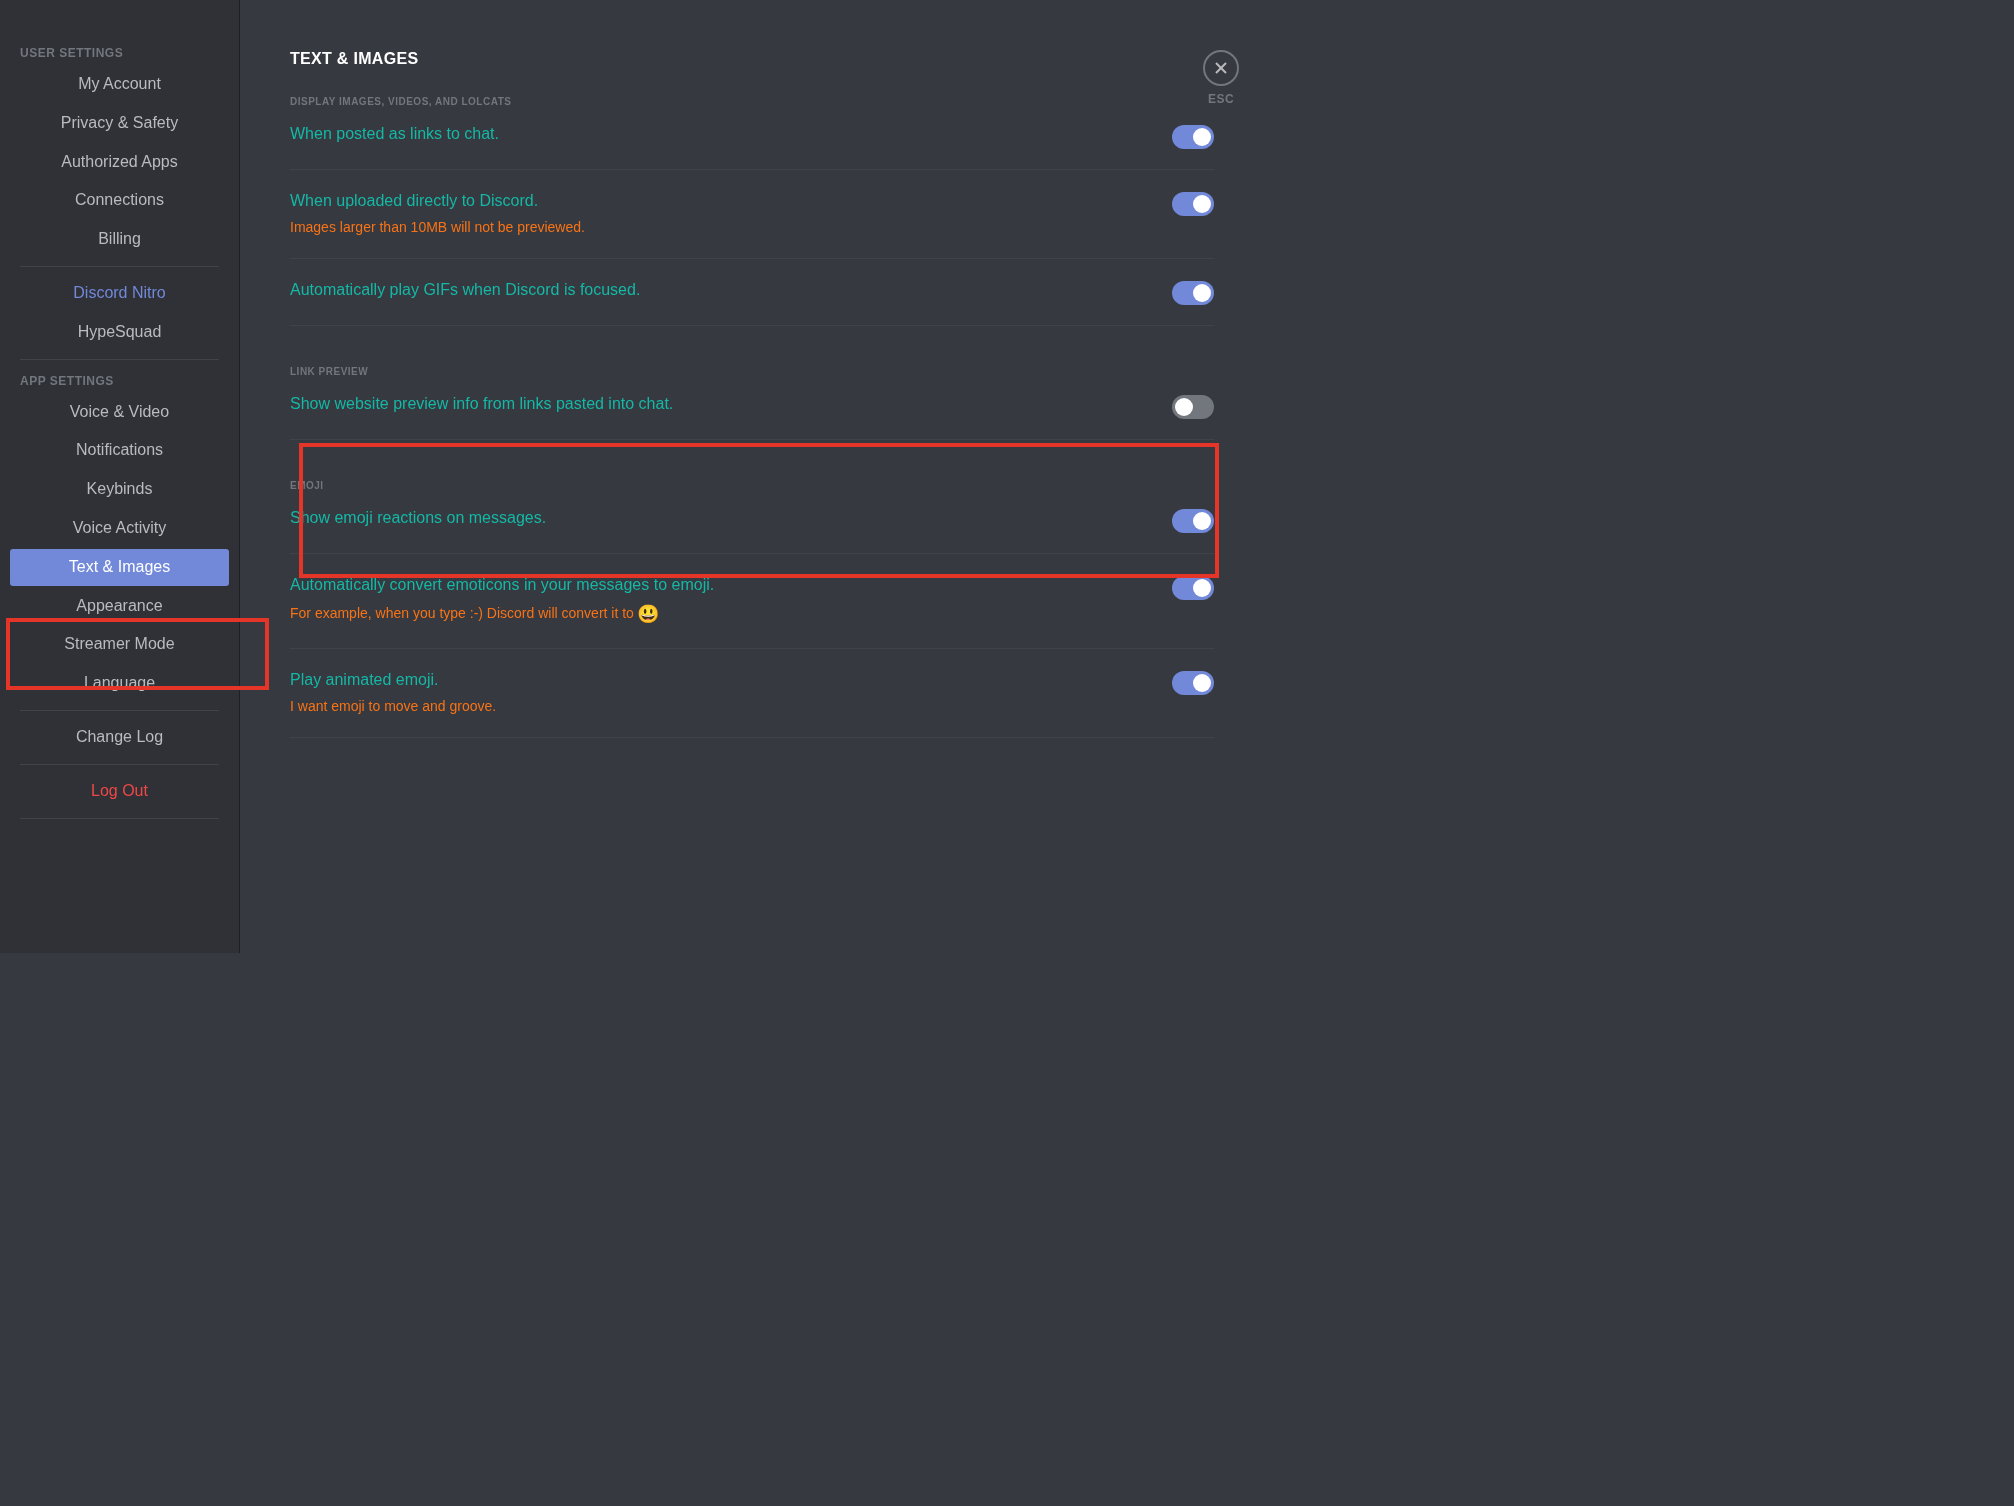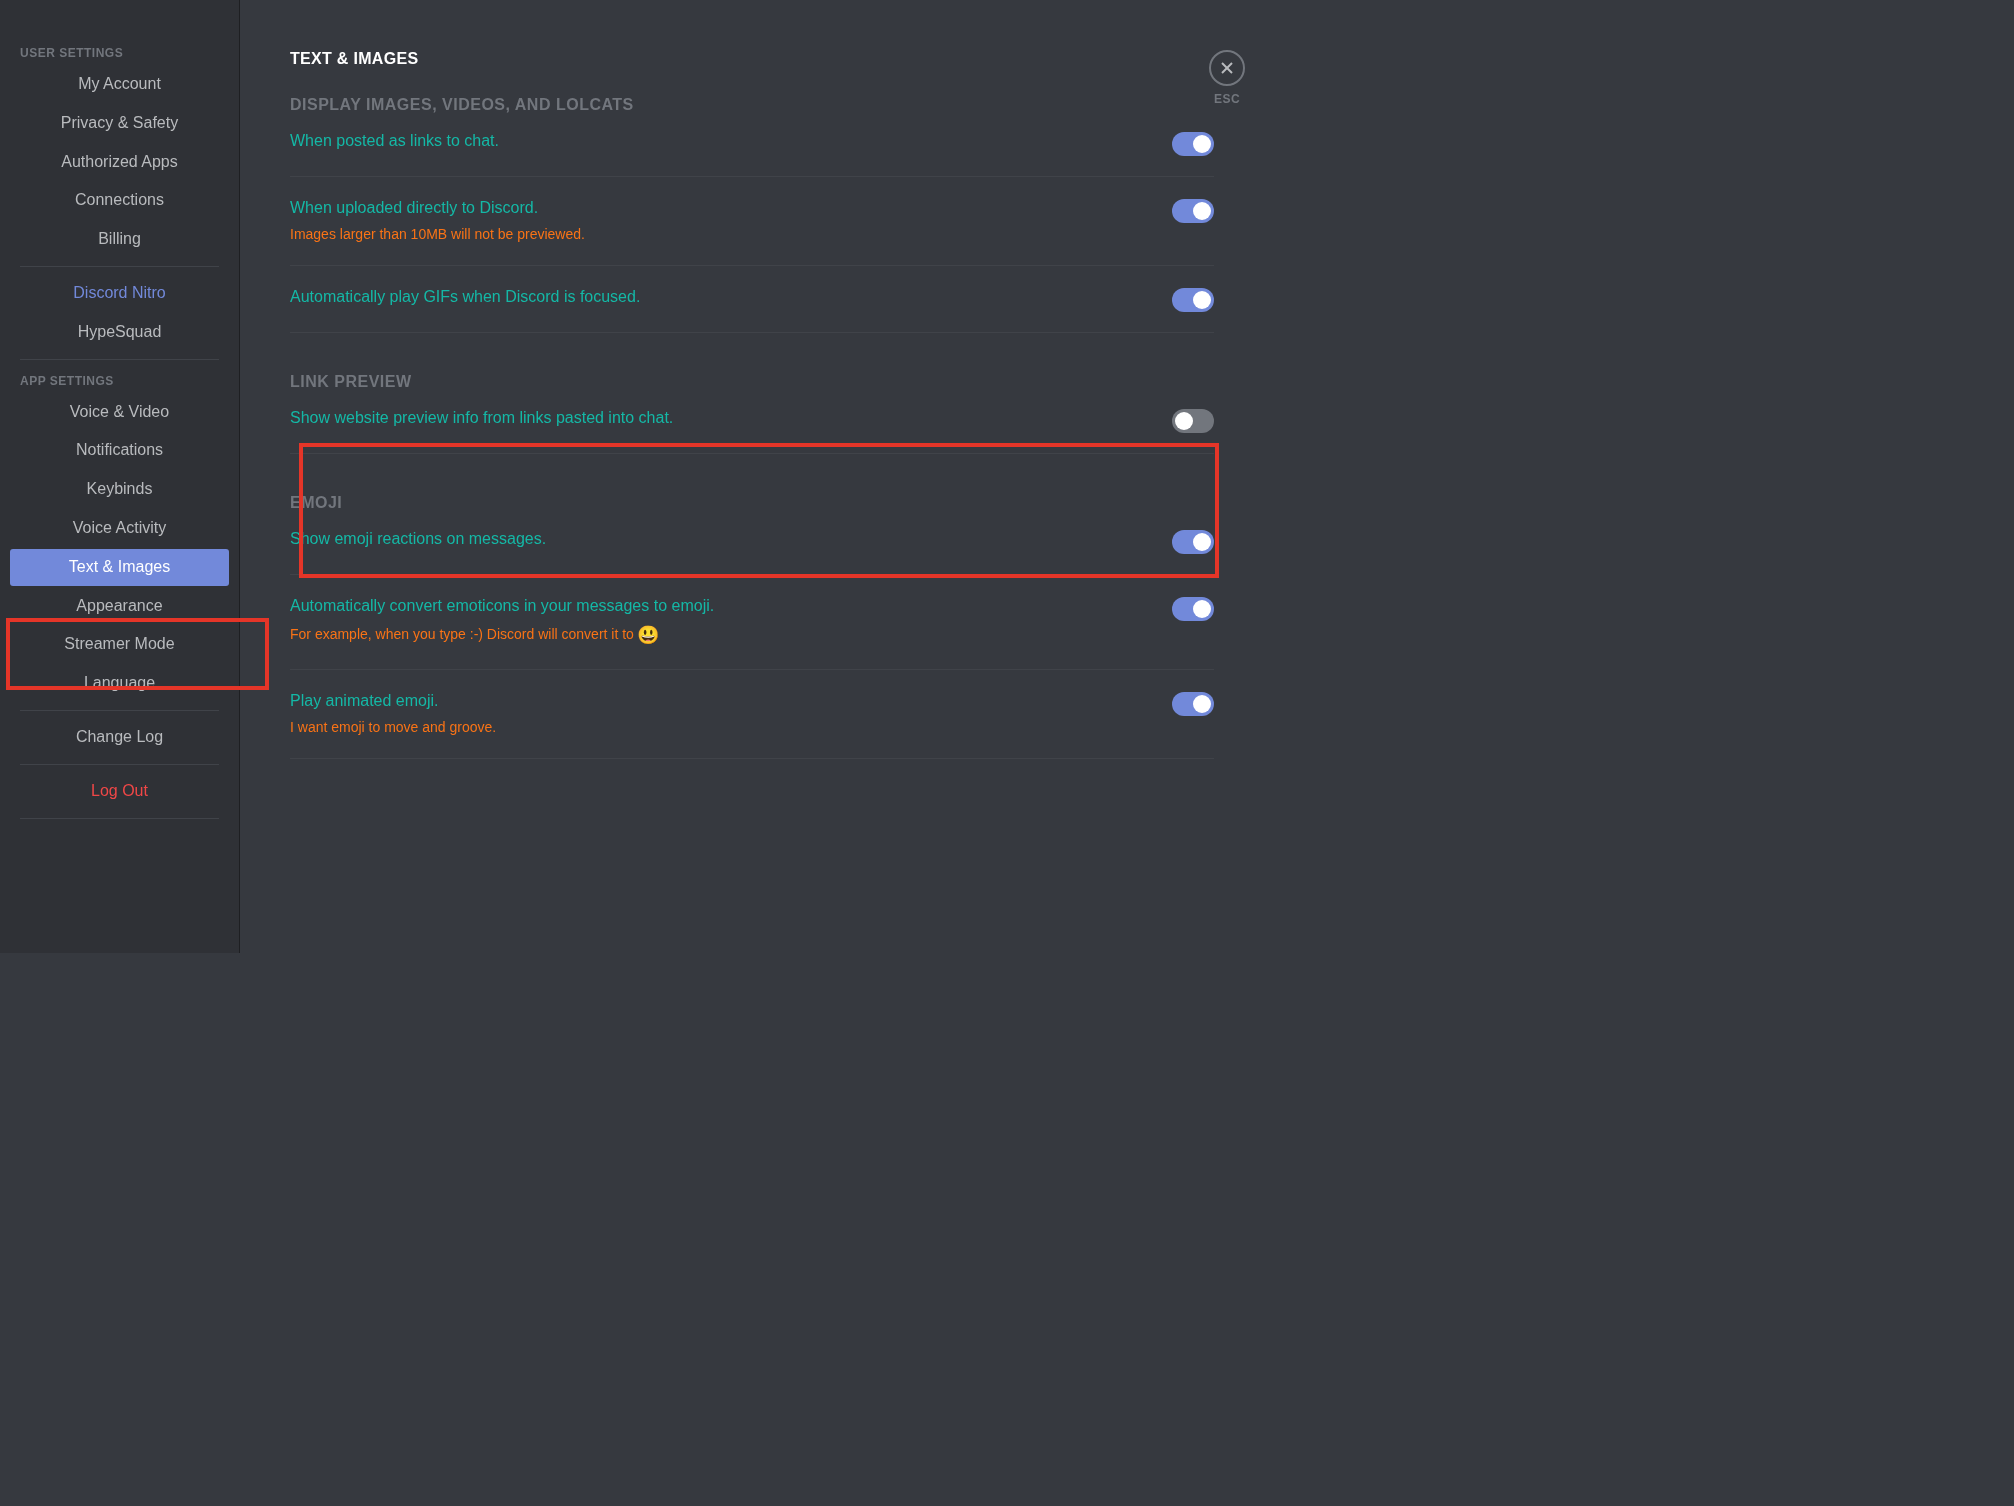--- a/index.html
+++ b/index.html
@@ -60,21 +60,21 @@
   }
   .page-title {
     font-size: 16px;
     font-weight: 700;
     color: #fff;
     letter-spacing: 0.3px;
     text-transform: uppercase;
     margin-bottom: 28px;
   }
   .section-header {
-    font-size: 16px;
+    font-size: 10px;
     font-weight: 700;
     color: #72767d;
     letter-spacing: 0.5px;
     text-transform: uppercase;
     margin-bottom: 16px;
     margin-top: 12px;
   }
   .setting-row {
     display: flex;
     justify-content: space-between;
@@ -115,21 +115,21 @@
     background: #fff;
     border-radius: 50%;
     top: 3px;
   }
   .toggle.on::after { right: 3px; }
   .toggle.off::after { left: 3px; }
   
   .close-area {
     position: absolute;
     top: 50px;
-    right: 29px;
+    right: 35px;
     text-align: center;
   }
   .close-btn {
     width: 36px;
     height: 36px;
     border: 2px solid #72767d;
     border-radius: 50%;
     display: flex;
     align-items: center;
     justify-content: center;

